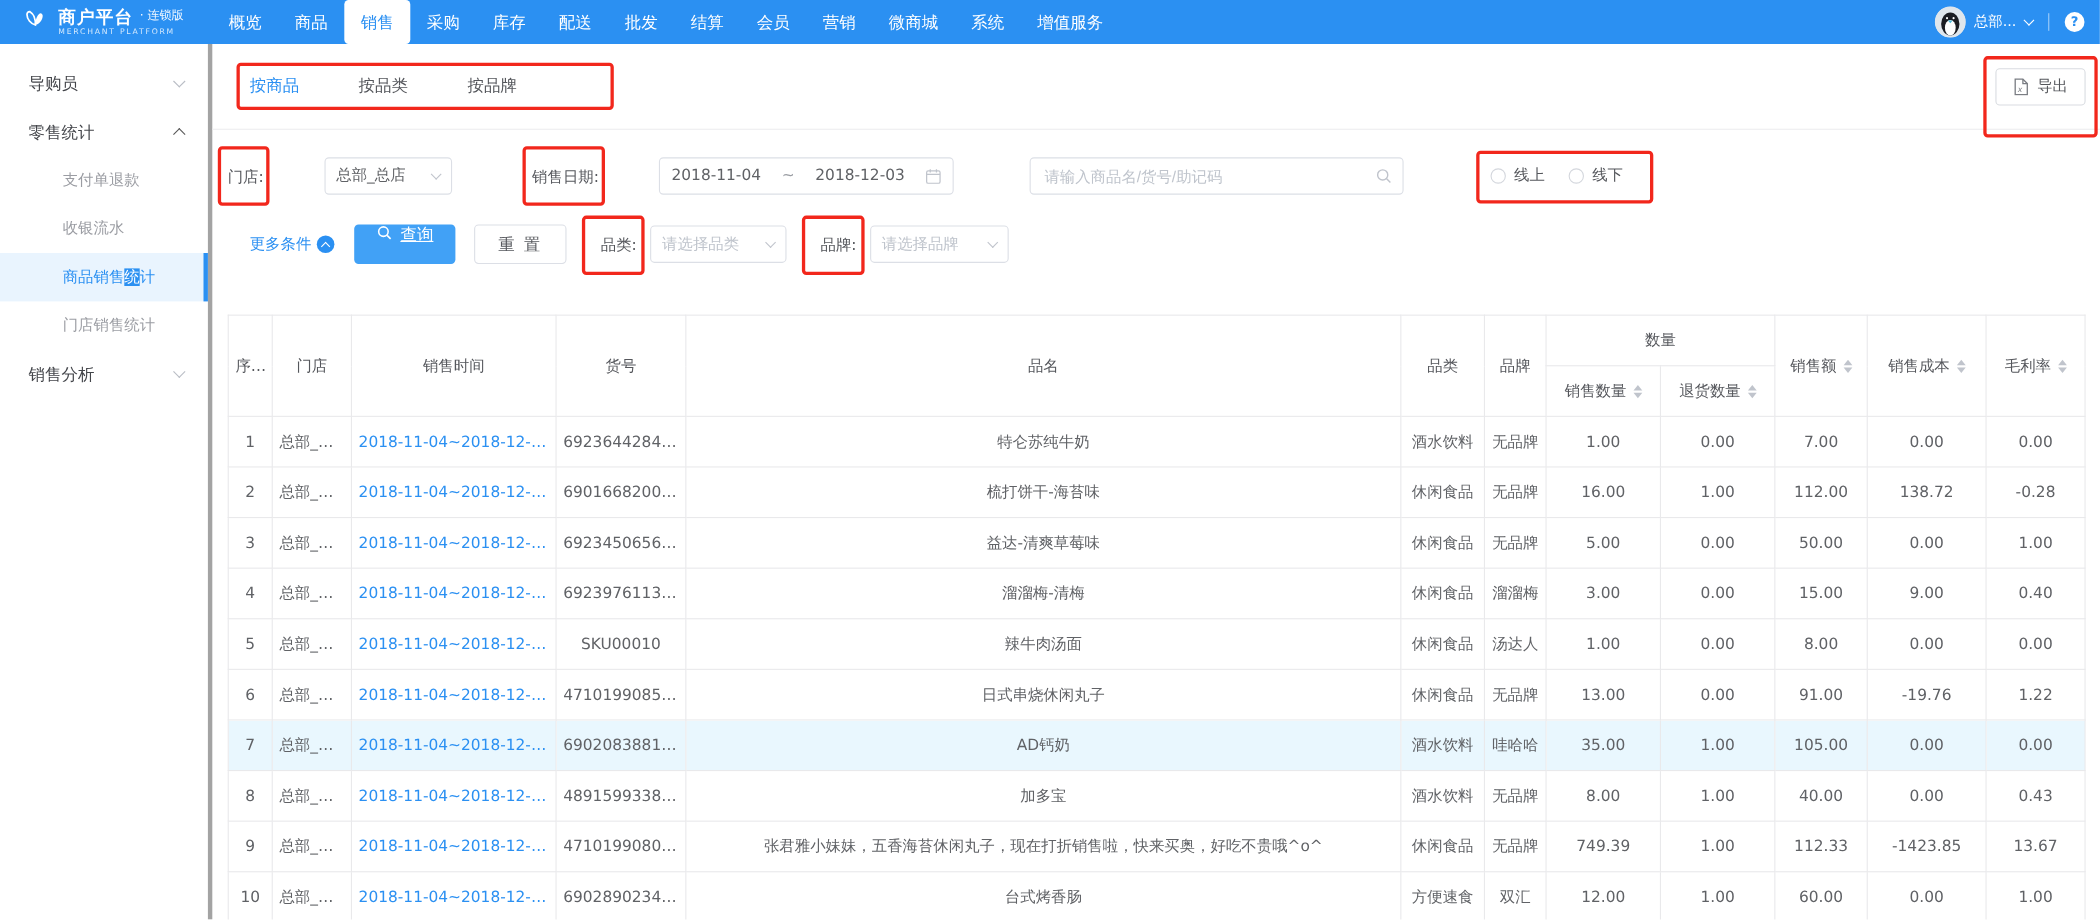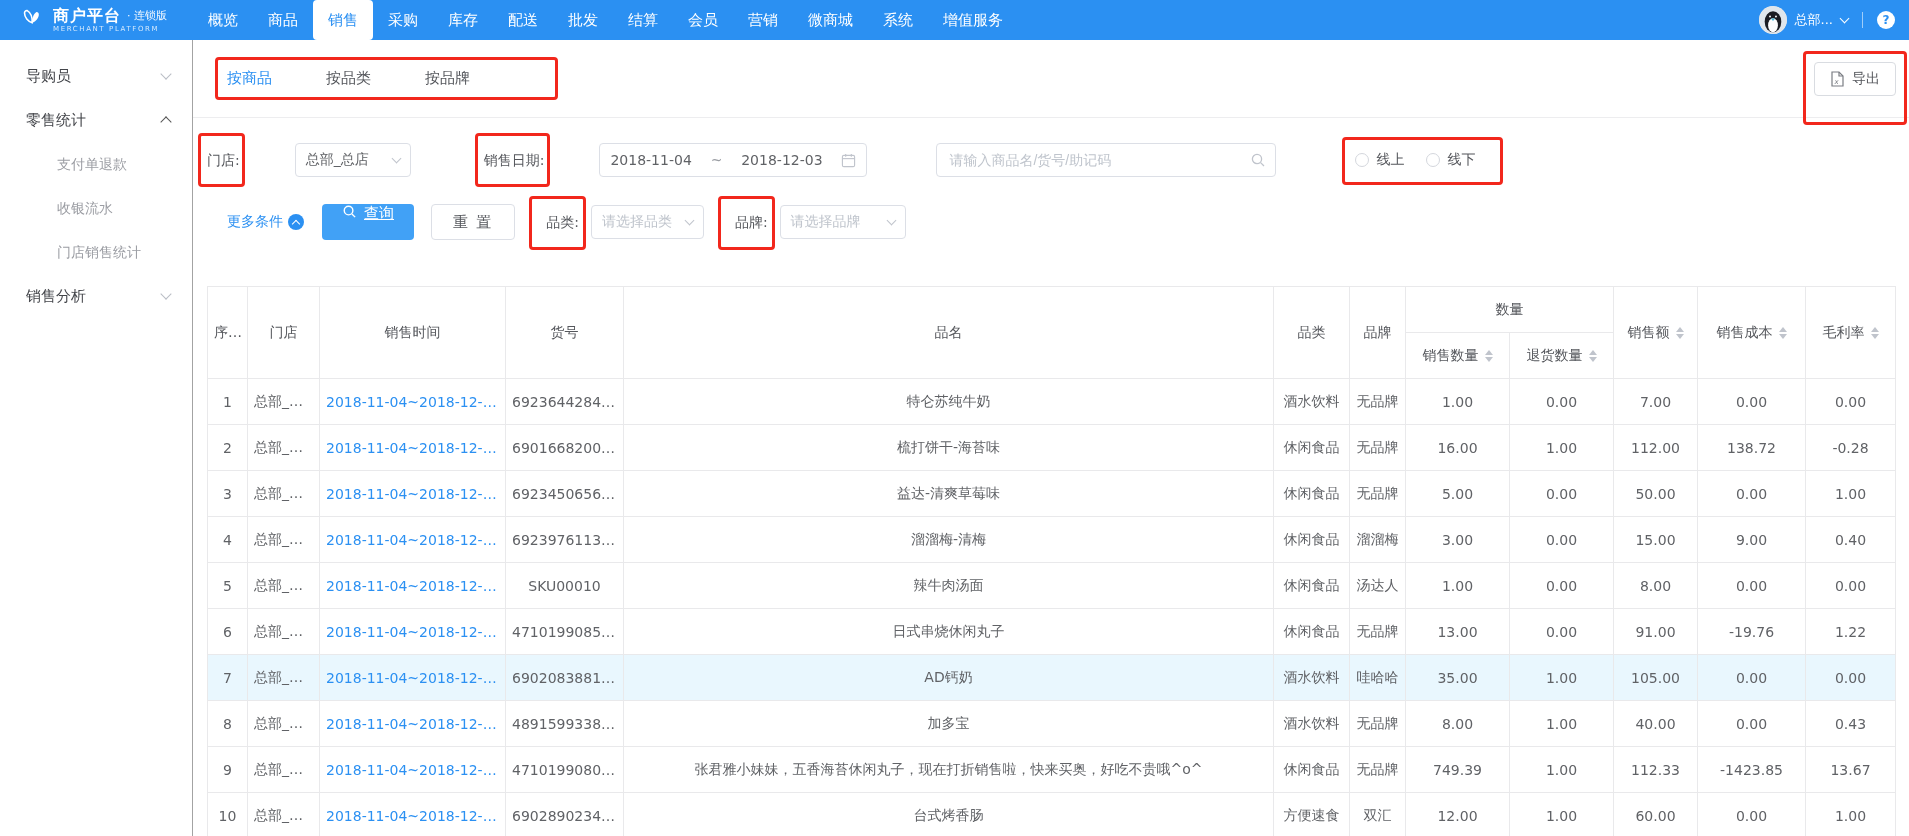--- a/index.html
+++ b/index.html
@@ -9,36 +9,36 @@
   *{box-sizing:border-box;}
   html,body{margin:0;padding:0;}
   body{
     width:1909px;height:836px;overflow:hidden;background:#fff;
     font-family:"DejaVu Sans","Liberation Sans",sans-serif;color:var(--txt);
   }
   
   .navbar{height:40px;background:var(--nav);display:flex;align-items:center;padding:0 14px 0 18px;}
   .brand{display:flex;align-items:center;gap:8px;color:#fff;}
   .brand-text{display:flex;flex-direction:column;line-height:1;}
-  .brand-row{display:flex;align-items:center;gap:6px;}
+  .brand-row{display:flex;align-items:flex-start;gap:6px;}
   .brand-title{font-size:16px;font-weight:bold;letter-spacing:1px;}
   .brand-edition{font-size:11px;opacity:.95;}
   .brand-sub{font-size:7px;letter-spacing:1.6px;opacity:.8;margin-top:2px;}
   .nav-menu{display:flex;align-items:center;margin-left:26px;height:40px;}
   .nav-item{padding:0 15px;height:40px;line-height:40px;font-size:15px;color:#fff;cursor:pointer;white-space:nowrap;}
   .nav-item.active{background:#fff;color:var(--accent);border-radius:4px;}
   .nav-right{margin-left:auto;display:flex;align-items:center;}
   .avatar{width:28px;height:28px;border-radius:50%;overflow:hidden;background:#e3e9ef;}
   .user-name{color:#fff;font-size:13px;margin-left:8px;}
   .nav-chev{width:7px;height:7px;border-right:1.5px solid #fff;border-bottom:1.5px solid #fff;transform:rotate(45deg);margin:-3px 0 0 8px;}
   .nav-divider{width:1px;height:16px;background:rgba(255,255,255,.55);margin:0 14px;}
   .help{width:18px;height:18px;border-radius:50%;background:#fff;color:var(--accent);font-size:12px;font-weight:bold;display:flex;align-items:center;justify-content:center;}
   
   .app-body{display:flex;height:796px;}
-  .sidebar{width:193px;border-right:1px solid #a3a3a3;padding-top:14px;flex:none;}
+  .sidebar{width:193px;border-right:4px solid #a3a3a3;padding-top:14px;flex:none;}
   .side-group{height:44px;display:flex;align-items:center;justify-content:space-between;padding:0 22px 0 26px;font-size:15px;color:#43454a;cursor:pointer;}
   .chev{width:8px;height:8px;border-right:1.6px solid #b9bdc5;border-bottom:1.6px solid #b9bdc5;transform:rotate(45deg);margin-top:-4px;}
   .chev.up{transform:rotate(-135deg);margin-top:4px;border-color:#555;}
   .side-item{height:44px;line-height:44px;padding-left:57px;font-size:14px;color:#9b9da3;cursor:pointer;position:relative;white-space:nowrap;}
   .side-item.active{background:#e9f4fe;color:var(--accent);}
   .side-item.active::after{content:"";position:absolute;right:0;top:0;bottom:0;width:4px;background:var(--accent);}
   .sel-char{background:var(--accent);color:#fff;}
   .main{flex:1;padding:0 14px;position:relative;}
   
   .content-header{height:78px;display:flex;align-items:center;border-bottom:1px solid #ededef;margin:0 -14px;padding:0 14px;}
@@ -141,20 +141,21 @@
       <div class="side-group">
         <span>导购员</span>
         <i class="chev"></i>
       </div>
       <div class="side-group">
         <span>零售统计</span>
         <i class="chev up"></i>
       </div>
       <div class="side-item">支付单退款</div>
       <div class="side-item">收银流水</div>
+      <div class="side-item active"><span>商品销售</span><span class="sel-char">统</span><span>计</span></div>
       <div class="side-item">门店销售统计</div>
       <div class="side-group">
         <span>销售分析</span>
         <i class="chev"></i>
       </div>
     </div>
 
   <div class="main">
 
     <div class="content-header">
@@ -239,21 +240,21 @@
           <line x1="10.6" y1="10.6" x2="14" y2="14" stroke="#fff" stroke-width="1.5"></line>
         </svg>
         <span class="q-label">查询</span>
       </button>
       <button class="btn-reset">重 置</button>
 
       <span class="annot-wrap fr2-label">
         <i class="rbox" style="top:-16px;bottom:-18px;left:-17px;right:-7px;"></i>
         <span class="f-label">品类:</span>
       </span>
-      <div class="ctl select" style="width:113px;margin-left:12px;">
+      <div class="ctl select" style="width:124px;margin-left:12px;">
         <span class="ph">请选择品类</span>
         <i class="sel-chev"></i>
       </div>
 
       <span class="annot-wrap fr2-label">
         <i class="rbox" style="top:-16px;bottom:-18px;left:-17px;right:-7px;"></i>
         <span class="f-label">品牌:</span>
       </span>
       <div class="ctl select" style="width:126px;margin-left:12px;">
         <span class="ph">请选择品牌</span>

